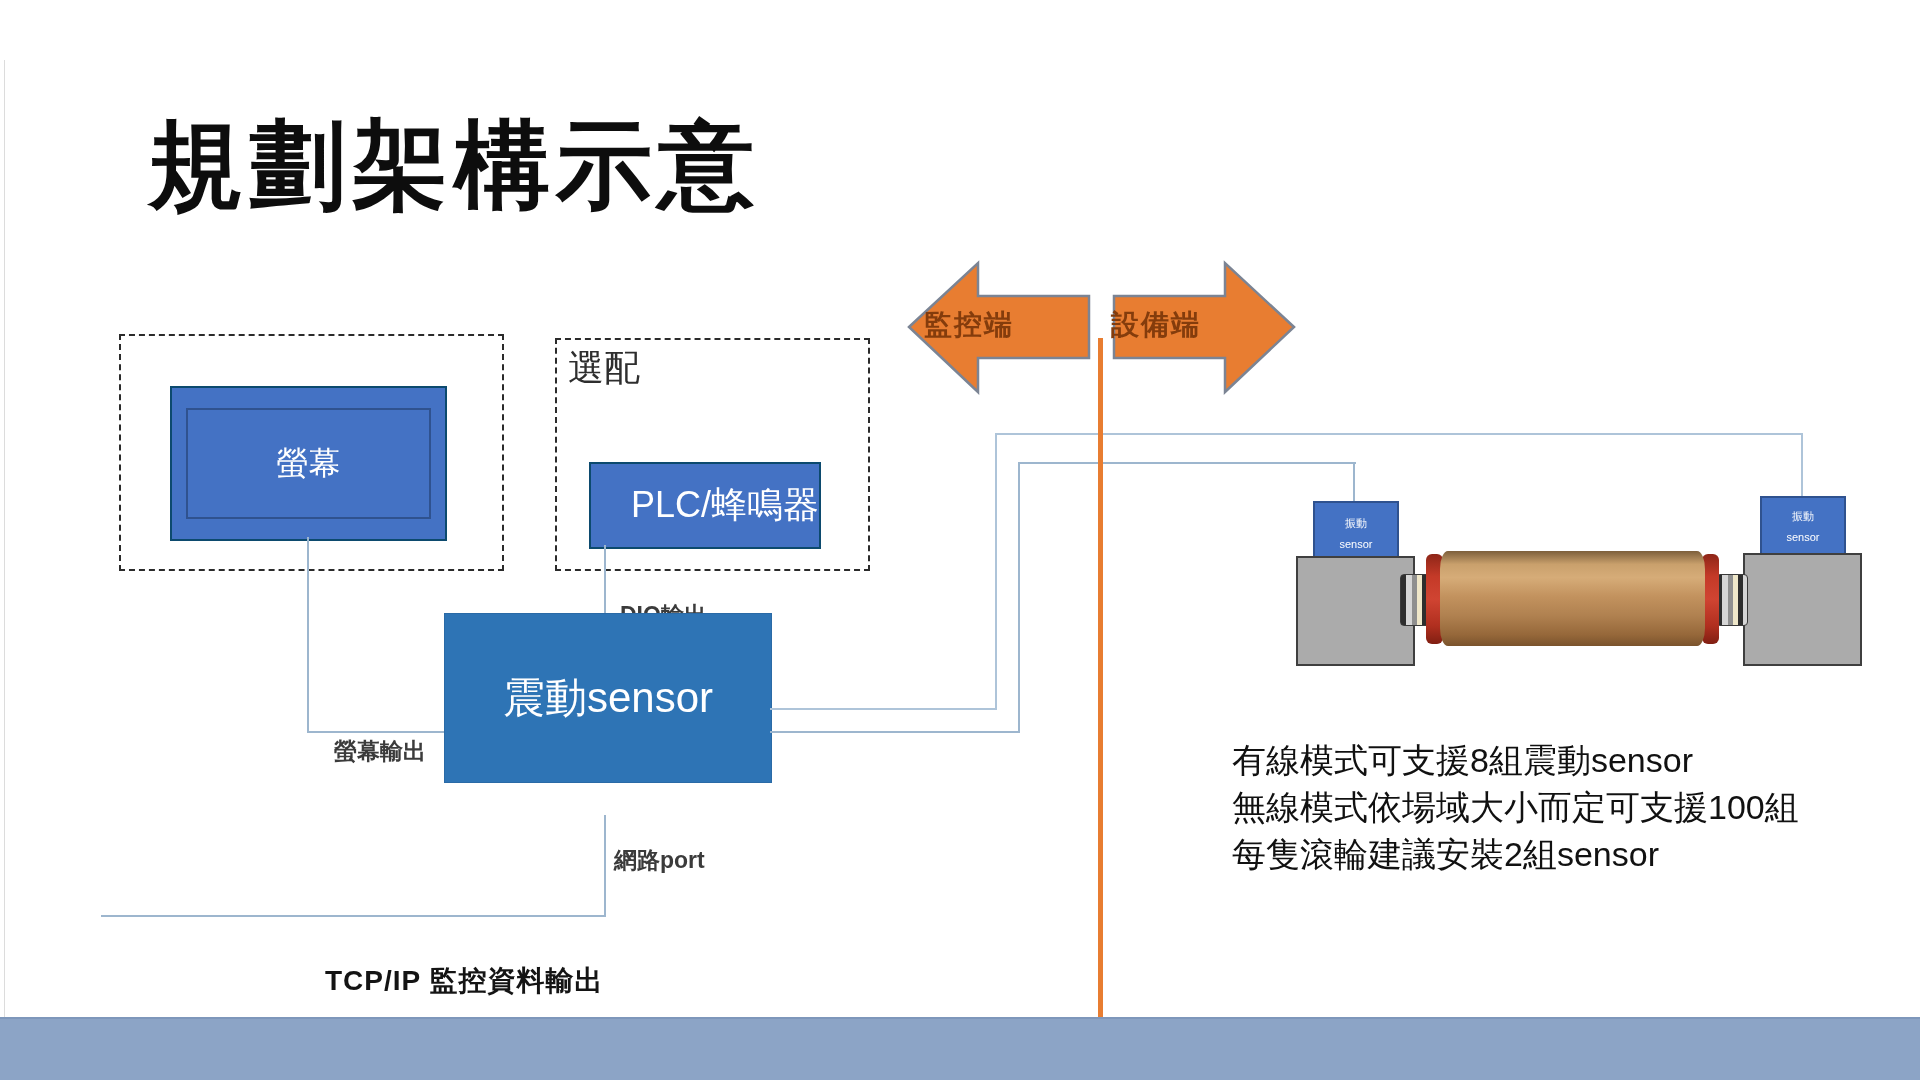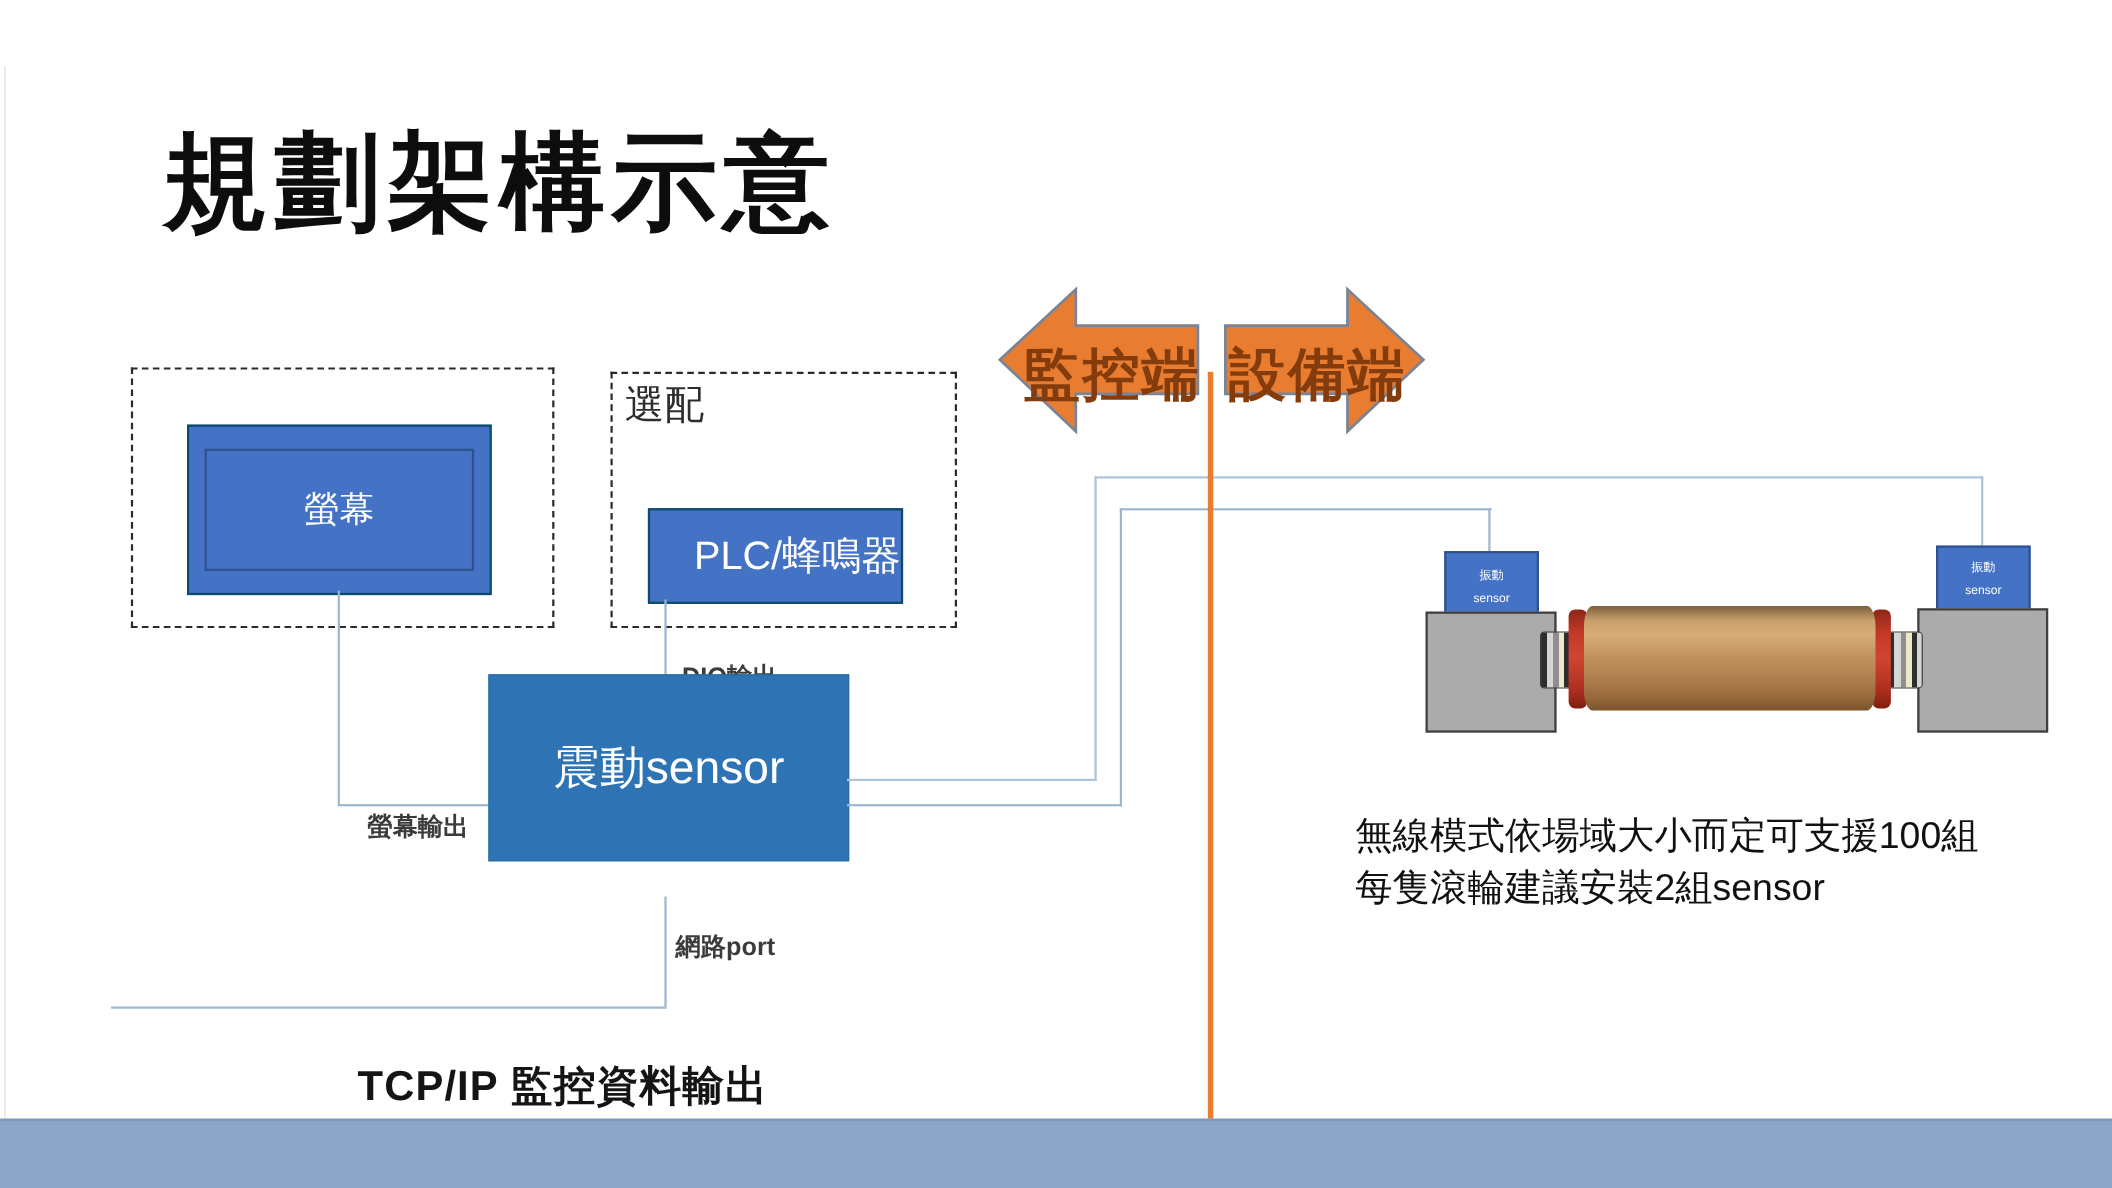--- a/index.html
+++ b/index.html
@@ -7,22 +7,22 @@
   .slide{position:absolute;left:0;top:0;width:1920px;height:1080px;background:#ffffff;border-radius:27px;}
   .abs{position:absolute;}
   .title{left:148px;top:102px;font-size:96px;font-weight:800;color:#0d0d0d;letter-spacing:6px;white-space:nowrap;}
   .dashed-box{border:2px dashed #2b2b2b;background:transparent;}
   .blue-box{background:#4472c4;border:2px solid #0c4a6e;display:flex;align-items:center;justify-content:center;color:#ffffff;}
   .main-blue-box{background:#2e74b5;border:1px solid #2a6aa6;display:flex;align-items:center;justify-content:center;color:#ffffff;}
   .inner-screen{position:absolute;left:14px;top:20px;right:14px;bottom:20px;border:2px solid #2f528f;}
   .line{background:#9db6ce;}
   .line-light{background:#aec4d9;}
   .small-label{color:#3b3b3b;font-size:23px;font-weight:600;white-space:nowrap;}
-  .tcp-label{color:#141414;font-size:38px;font-weight:700;white-space:nowrap;letter-spacing:1px;}
-  .arrow-label{position:absolute;width:100%;text-align:right;color:#843c0c;font-size:52px;font-weight:600;letter-spacing:2px;}
+  .tcp-label{color:#141414;font-size:28px;font-weight:700;white-space:nowrap;letter-spacing:1px;}
+  .arrow-label{position:absolute;width:100%;text-align:left;color:#843c0c;font-size:28px;font-weight:600;letter-spacing:2px;}
   .orange-line{background:#e87d31;}
   .bottom-bar{left:0;top:1017px;width:1920px;height:63px;background:#8ca4c6;border-top:2px solid #7e97bb;}
   .sensor-tag{background:#4472c4;border:2px solid #2f528f;color:#ffffff;display:flex;flex-direction:column;align-items:center;justify-content:center;font-size:11px;line-height:21px;}
   .gray-block{background:#ababab;border:2px solid #3f3f3f;}
   .roller-body{background:linear-gradient(180deg,#7d5f3b 0%,#c9a06c 14%,#d6ac78 28%,#c2925e 48%,#b08150 68%,#96683a 88%,#7a532c 100%);border-radius:8px/18px;}
   .red-ring{background:linear-gradient(180deg,#8e2618 0%,#c43a28 25%,#d04432 50%,#b02f1f 80%,#801f12 100%);border-radius:6px;}
   .shaft{background:repeating-linear-gradient(90deg,#2e2e2e 0 5px,#d6d6d6 5px 11px,#8f8f8f 11px 16px,#efe7c9 16px 21px);border-radius:4px;border:1px solid #3a3a3a;}
   .notes{color:#111111;font-size:34px;line-height:47px;white-space:nowrap;}
   .edge-v{left:4px;top:60px;width:1px;height:1020px;background:#dcdcdc;}
   .cjk{font-family:"Liberation Sans","DejaVu Sans",sans-serif;}
@@ -101,19 +101,20 @@
   </div>
   <div class="abs gray-block" style="left:1743px;top:553px;width:115px;height:109px;"></div>
 
   <div class="abs shaft" style="left:1400px;top:574px;width:30px;height:50px;"></div>
   <div class="abs shaft" style="left:1716px;top:574px;width:30px;height:50px;"></div>
   <div class="abs red-ring" style="left:1426px;top:554px;width:17px;height:90px;"></div>
   <div class="abs red-ring" style="left:1702px;top:554px;width:17px;height:90px;"></div>
   <div class="abs roller-body" style="left:1440px;top:551px;width:265px;height:95px;"></div>
 
   <div class="abs notes cjk" style="left:1232px;top:737px;">
+    <div>有線模式可支援8組震動sensor</div>
     <div>無線模式依場域大小而定可支援100組</div>
     <div>每隻滾輪建議安裝2組sensor</div>
   </div>
 
   <div class="abs bottom-bar"></div>
 
 </div>
 
 </body></html>

